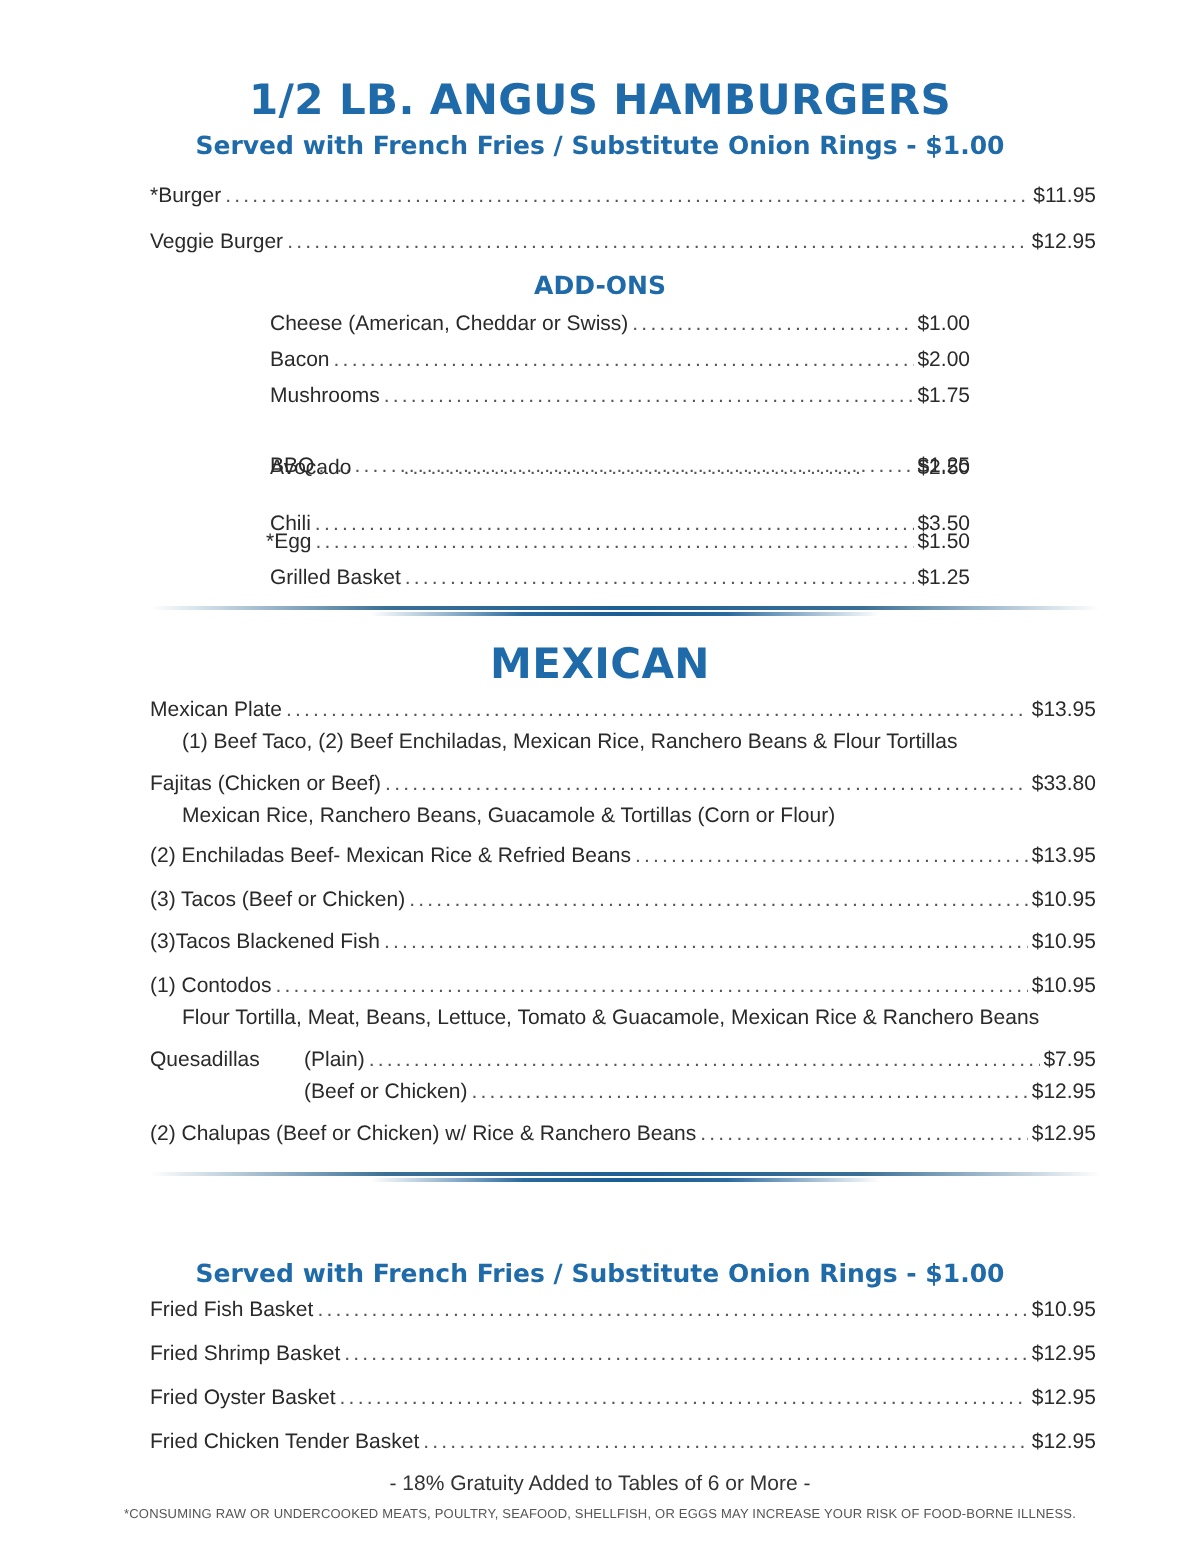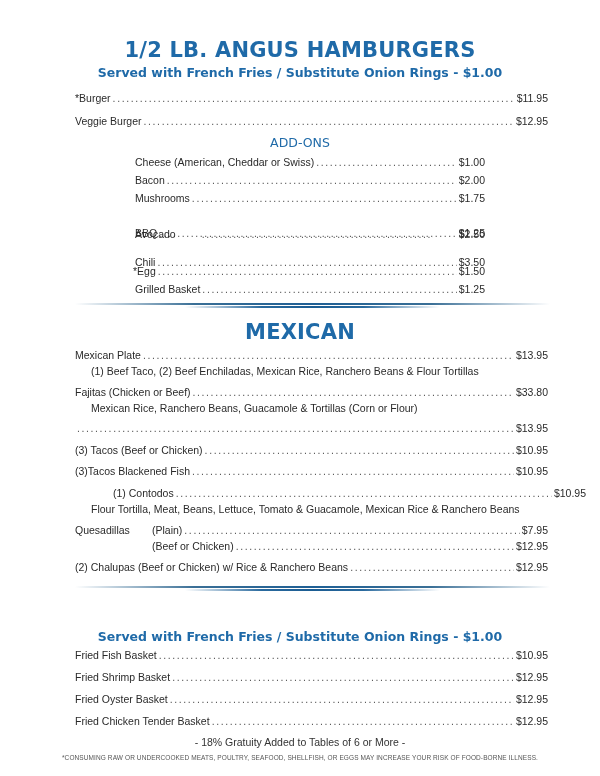--- a/index.html
+++ b/index.html
@@ -6,21 +6,21 @@
   html, body { width: 600px; height: 776px; background: #ffffff; overflow: hidden; }
   body { font-family: "Liberation Sans", "DejaVu Sans", sans-serif; color: #2a2a2a; position: relative; }
   .page { position: absolute; left: 0; top: 0; width: 600px; height: 776px; }
 
   .title { position: absolute; left: 0; width: 600px; text-align: center; color: #1f6aa8;
            font-family: "DejaVu Sans", "Liberation Sans", sans-serif; font-weight: bold; letter-spacing: 0.2px; }
   .title.big { font-size: 21px; }
   .subtitle { position: absolute; left: 0; width: 600px; text-align: center; color: #1f6aa8;
               font-family: "DejaVu Sans", sans-serif; font-size: 12.5px; font-weight: bold; }
   .addons-title { position: absolute; left: 0; width: 600px; text-align: center; color: #1f6aa8;
-                  font-family: "DejaVu Sans", sans-serif; font-size: 12.5px; font-weight: normal; }
+                  font-family: "DejaVu Sans", sans-serif; font-size: 12.5px; font-weight: bold; }
 
   .row { position: absolute; display: flex; align-items: baseline; font-size: 10.5px; line-height: 14px; white-space: nowrap; }
   .row .name { flex: 0 0 auto; }
   .row .dots { flex: 1 1 auto; overflow: hidden; margin: 0 2px; color: #555; letter-spacing: 1.6px; }
   .row .dots::before { content: "..............................................................................................................................................................................................................."; }
   .row .price { flex: 0 0 auto; }
   .desc { position: absolute; font-size: 10.5px; line-height: 14px; white-space: nowrap; }
 
   .divider { position: absolute; left: 75px; width: 475px; height: 6px; }
   .divider .l1 { position: absolute; left: 0; right: 0; top: 0; height: 2px;
@@ -108,34 +108,35 @@
   <div class="desc" style="left:91px; top:364px;">(1) Beef Taco, (2) Beef Enchiladas, Mexican Rice, Ranchero Beans &amp; Flour Tortillas</div>
 
   <div class="row" style="left:75px; width:473px; top:385px;">
     <span class="name">Fajitas (Chicken or Beef)</span>
       <span class="dots"></span>
       <span class="price">$33.80</span>
   </div>
   <div class="desc" style="left:91px; top:401px;">Mexican Rice, Ranchero Beans, Guacamole &amp; Tortillas (Corn or Flour)</div>
 
   <div class="row" style="left:75px; width:473px; top:421px;">
+    <span class="name">(2) Enchiladas Beef- Mexican Rice &amp; Refried Beans</span>
       <span class="dots"></span>
       <span class="price">$13.95</span>
   </div>
   <div class="row" style="left:75px; width:473px; top:443px;">
     <span class="name">(3) Tacos (Beef or Chicken)</span>
       <span class="dots"></span>
       <span class="price">$10.95</span>
   </div>
   <div class="row" style="left:75px; width:473px; top:464px;">
     <span class="name">(3)Tacos Blackened Fish</span>
       <span class="dots"></span>
       <span class="price">$10.95</span>
   </div>
-  <div class="row" style="left:75px; width:473px; top:486px;margin-left:38px;">
+  <div class="row" style="left:75px; width:473px; top:486px;">
     <span class="name">(1) Contodos</span>
       <span class="dots"></span>
       <span class="price">$10.95</span>
   </div>
   <div class="desc" style="left:91px; top:502px;">Flour Tortilla, Meat, Beans, Lettuce, Tomato &amp; Guacamole, Mexican Rice &amp; Ranchero Beans</div>
 
   <div class="row" style="left:75px; top:523px;">
     <span class="name">Quesadillas</span>
   </div>
   <div class="row" style="left:152px; width:396px; top:523px;">

